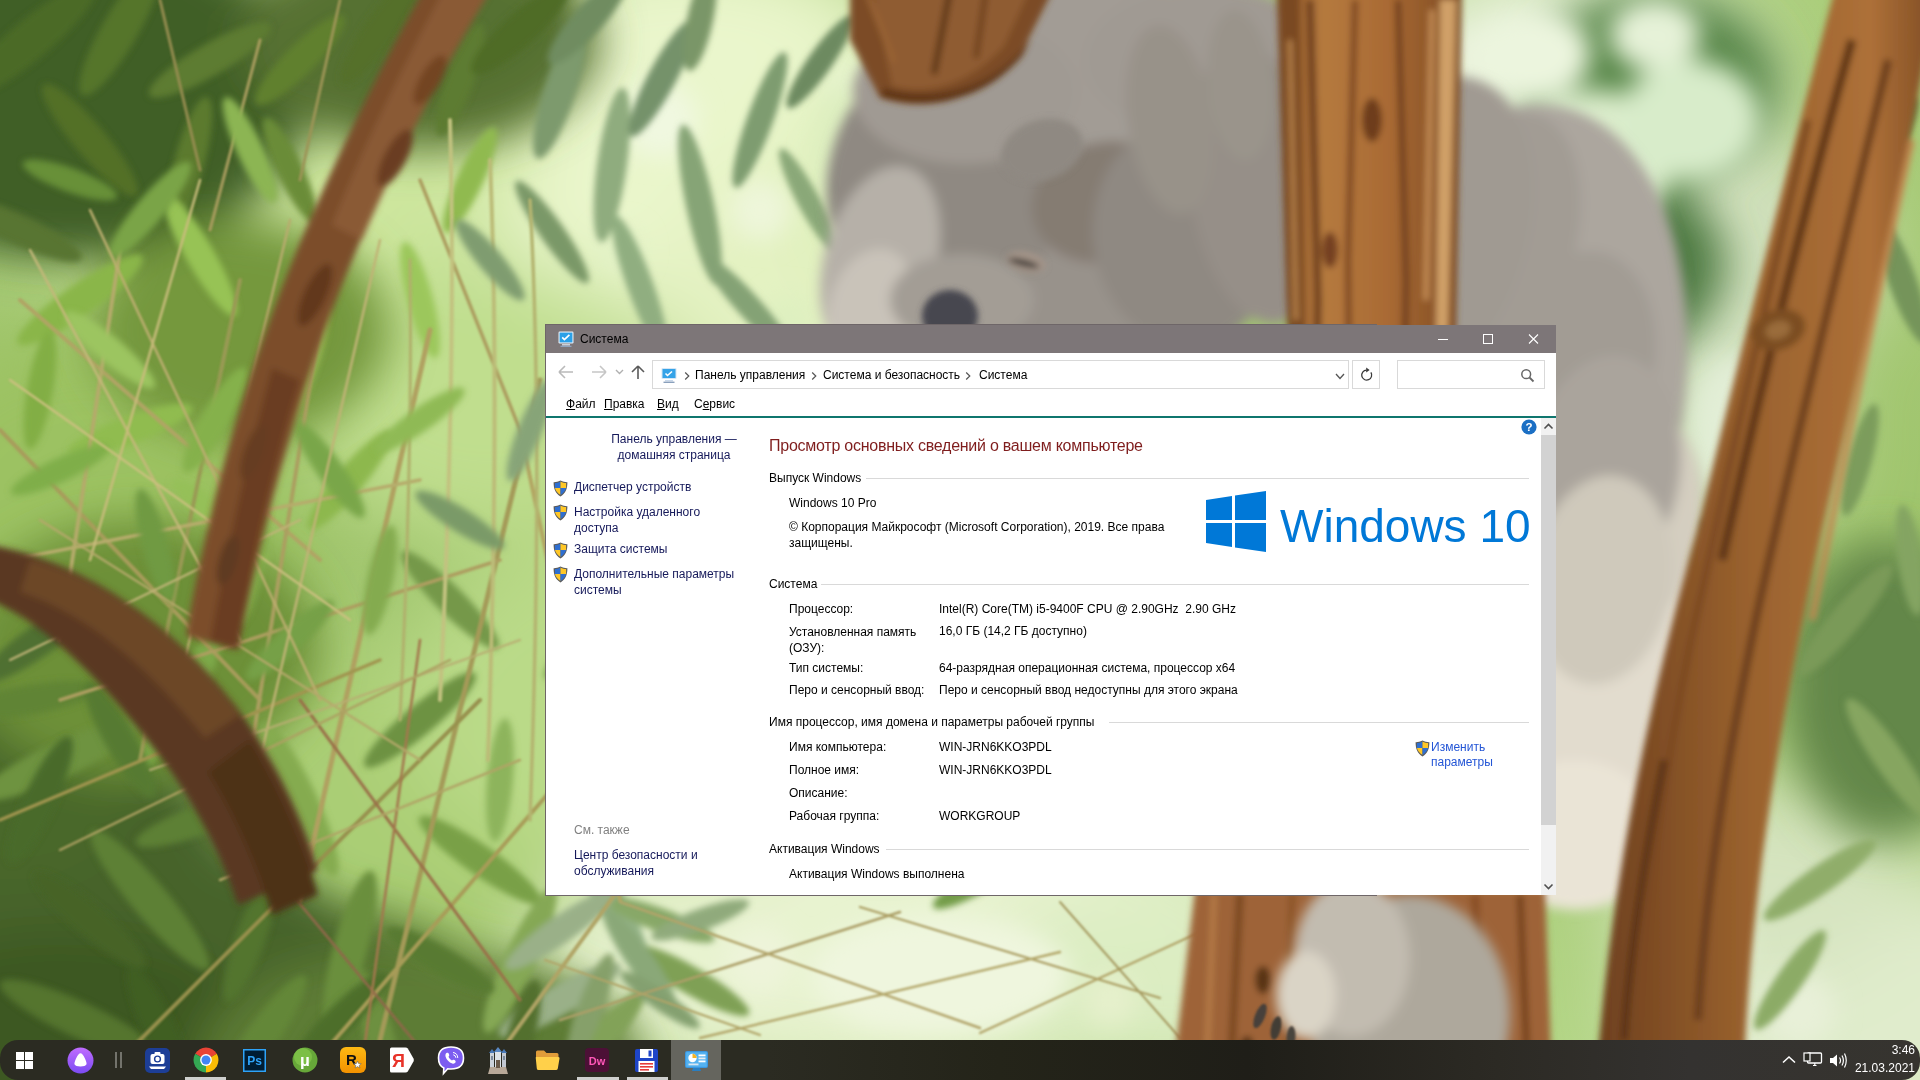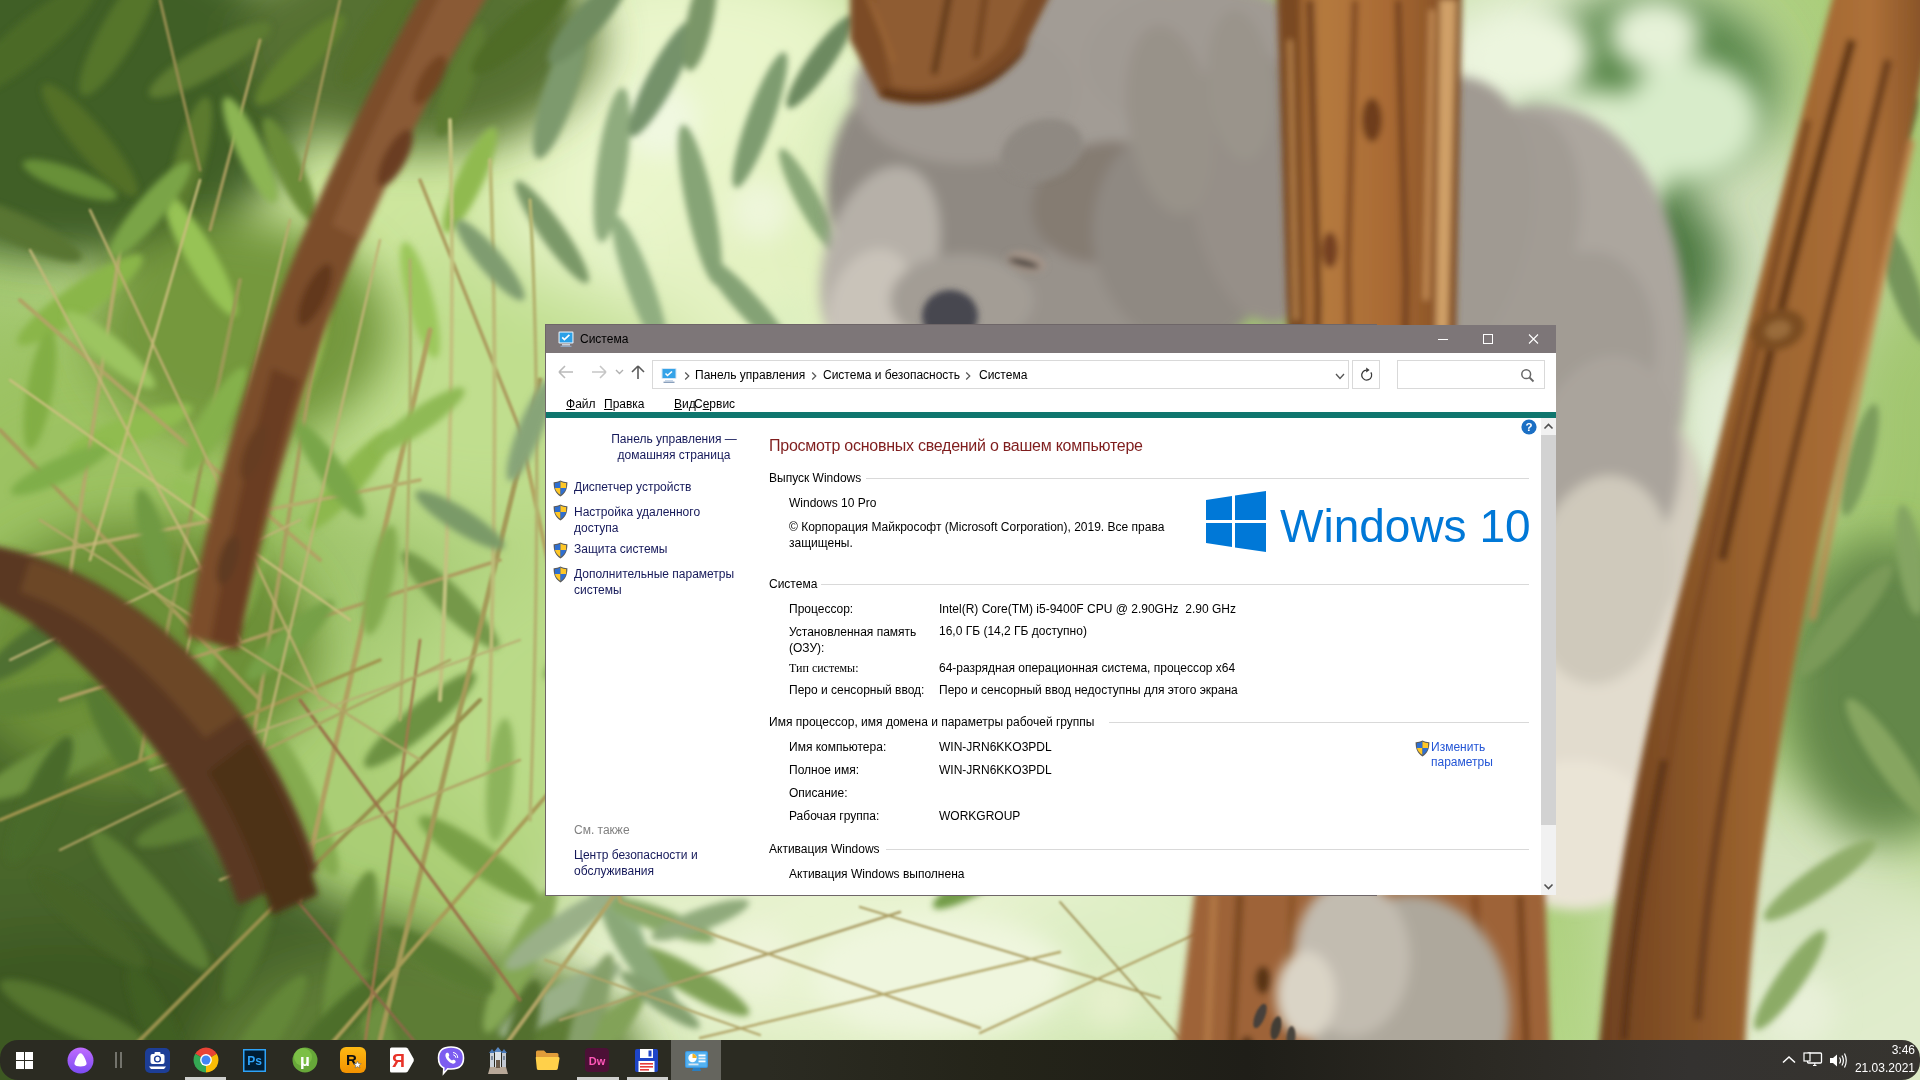--- a/index.html
+++ b/index.html
@@ -440,24 +440,24 @@
     </div>
 
     <div class="abs" style="left:851px; top:7px; width:148px; height:29px; border:1px solid #d9d9d9; background:#fff;">
       <svg class="abs" style="left:122px; top:7px;" width="15" height="15" viewBox="0 0 15 15">
         <circle cx="6.2" cy="6.2" r="4.4" stroke="#666" stroke-width="1.5" fill="none"></circle>
         <path d="M 9.5 9.5 L 13.5 13.5" stroke="#666" stroke-width="1.8"></path>
       </svg>
     </div>
   </div>
 
-  <div class="abs" style="left:0; top:66px; width:1010px; height:27px; background:#fff; border-bottom:6px solid #0f766e;">
+  <div class="abs" style="left:0; top:66px; width:1010px; height:27px; background:#fff; border-bottom:2px solid #0f766e;">
     <div class="abs" style="left:20px; top:6px;"><u>Ф</u>айл</div>
     <div class="abs" style="left:58px; top:6px;"><u>П</u>равка</div>
-    <div class="abs" style="left:128px; top:6px;"><u>В</u>ид</div>
+    <div class="abs" style="left:111px; top:6px;"><u>В</u>ид</div>
     <div class="abs" style="left:148px; top:6px;">С<u>е</u>рвис</div>
   </div>
 
   <div class="abs" style="left:0; top:93px; width:1010px; height:477px; background:#fff; overflow:hidden;">
 
     <div class="abs" style="left:28px; top:13px; width:200px; color:#15195a; line-height:16px;text-align:center;">Панель управления —<br>домашняя страница</div>
     <div class="abs" style="left:28px; top:62px; color:#15195a;">Диспетчер устройств</div>
     <div class="abs" style="left:28px; top:86px; width:200px; color:#15195a; line-height:16px;">Настройка удаленного<br>доступа</div>
     <div class="abs" style="left:28px; top:124px; color:#15195a;">Защита системы</div>
     <div class="abs" style="left:28px; top:148px; width:210px; color:#15195a; line-height:16px;">Дополнительные параметры<br>системы</div>
@@ -492,21 +492,21 @@
       <polygon points="31,33 62,33 62,62 31,57.5" fill="#0078d7"></polygon>
       <text x="76" y="52" font-size="46" fill="#0078d7" font-family="Liberation Sans">Windows 10</text>
     </svg>
 
     <div class="abs" style="left:223px; top:159px;">Система</div>
     <div class="abs" style="left:275px; top:166px; width:708px; border-top:1px solid #d9d9d9;"></div>
     <div class="abs" style="left:243px; top:184px;">Процессор:</div>
     <div class="abs" style="left:393px; top:184px;">Intel(R) Core(TM) i5-9400F CPU @ 2.90GHz&nbsp;&nbsp;2.90 GHz</div>
     <div class="abs" style="left:243px; top:206px; line-height:16px;">Установленная память<br>(ОЗУ):</div>
     <div class="abs" style="left:393px; top:206px;">16,0 ГБ (14,2 ГБ доступно)</div>
-    <div class="abs" style="left:243px; top:243px;font-family:Liberation Serif, serif;">Тип системы:</div>
+    <div class="abs" style="left:243px; top:243px;">Тип системы:</div>
     <div class="abs" style="left:393px; top:243px;">64-разрядная операционная система, процессор x64</div>
     <div class="abs" style="left:243px; top:265px;">Перо и сенсорный ввод:</div>
     <div class="abs" style="left:393px; top:265px;">Перо и сенсорный ввод недоступны для этого экрана</div>
 
     <div class="abs" style="left:223px; top:297px;">Имя процессор, имя домена и параметры рабочей группы</div>
     <div class="abs" style="left:563px; top:304px; width:420px; border-top:1px solid #d9d9d9;"></div>
     <div class="abs" style="left:243px; top:322px;">Имя компьютера:</div>
     <div class="abs" style="left:393px; top:322px;">WIN-JRN6KKO3PDL</div>
     <div class="abs" style="left:243px; top:345px;">Полное имя:</div>
     <div class="abs" style="left:393px; top:345px;">WIN-JRN6KKO3PDL</div>

